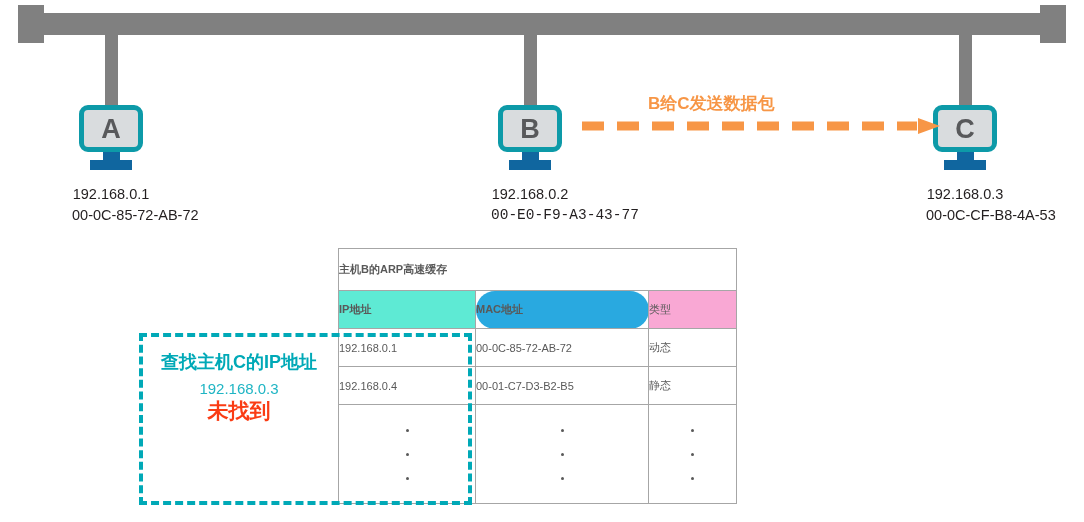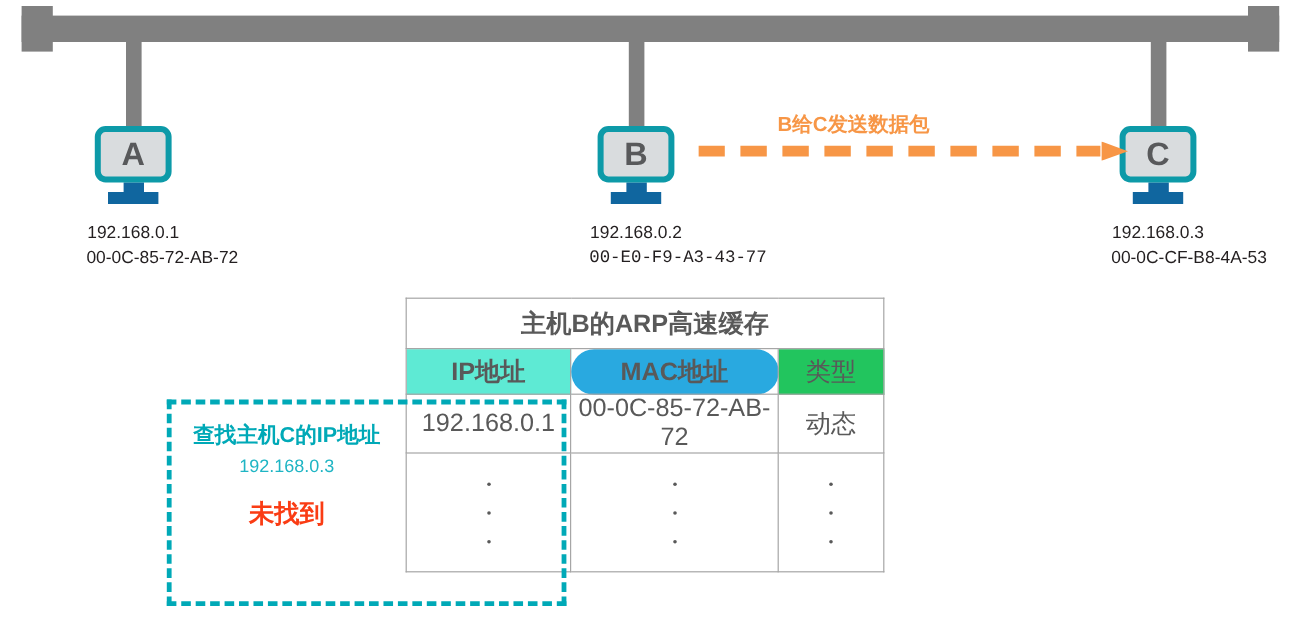--- a/index.html
+++ b/index.html
@@ -111,23 +111,23 @@
   .arp-table {
     position: absolute;
     left: 338px;
     top: 248px;
     width: 398px;
     border-collapse: collapse;
     table-layout: fixed;
   }
   .arp-table td {
     border: 1px solid #a6a6a6;
-    text-align: center;
+    text-align: left;
     color: #595959;
-    font-size: 21px;
+    font-size: 11px;
     padding: 0;
     height: 37px;
   }
   .arp-title {
     font-size: 18px;
     font-weight: bold;
     color: #595959;
     height: 41px !important;
   }
   .th-ip {
@@ -137,21 +137,21 @@
     font-size: 18px;
   }
   .th-mac {
     background: #29a9e0;
     color: #ffffff;
     font-weight: bold;
     font-size: 18px;
     border-radius: 19px;
   }
   .th-type {
-    background: #22c55e;
+    background: #f9a8d4;
     color: #595959;
     font-weight: normal;
     font-size: 18px;
   }
   .cell-ip   { font-size: 16px; }
   .cell-mac  { font-size: 16px; }
   .cell-type { font-size: 16px; }
   .row-dots td {
     height: 98px !important;
     vertical-align: middle;
@@ -198,21 +198,20 @@
   }
   .lookup-line2 {
     font-size: 15px;
     color: #1fb5c4;
     margin-top: 6px;
   }
   .lookup-line3 {
     font-size: 21px;
     font-weight: bold;
     color: #fa3c14;
-    margin-top: 17px;
   }
 </style>
 </head>
 <body>
 
 <div id="canvas">
 
   <div class="bus-bar bus-main"></div>
   <div class="bus-bar bus-term bus-term-left"></div>
   <div class="bus-bar bus-term bus-term-right"></div>
@@ -272,20 +271,25 @@
       <tr>
         <td class="th-ip">IP地址</td>
         <td class="th-mac">MAC地址</td>
         <td class="th-type">类型</td>
       </tr>
       <tr>
         <td class="cell-ip">192.168.0.1</td>
         <td class="cell-mac">00-0C-85-72-AB-72</td>
         <td class="cell-type">动态</td>
       </tr>
+      <tr>
+        <td class="cell-ip">192.168.0.4</td>
+        <td class="cell-mac">00-01-C7-D3-B2-B5</td>
+        <td class="cell-type">静态</td>
+      </tr>
       <tr class="row-dots">
         <td>
           <div class="dots">
               <span></span>
               <span></span>
               <span></span>
             </div>
         </td>
         <td>
           <div class="dots">

